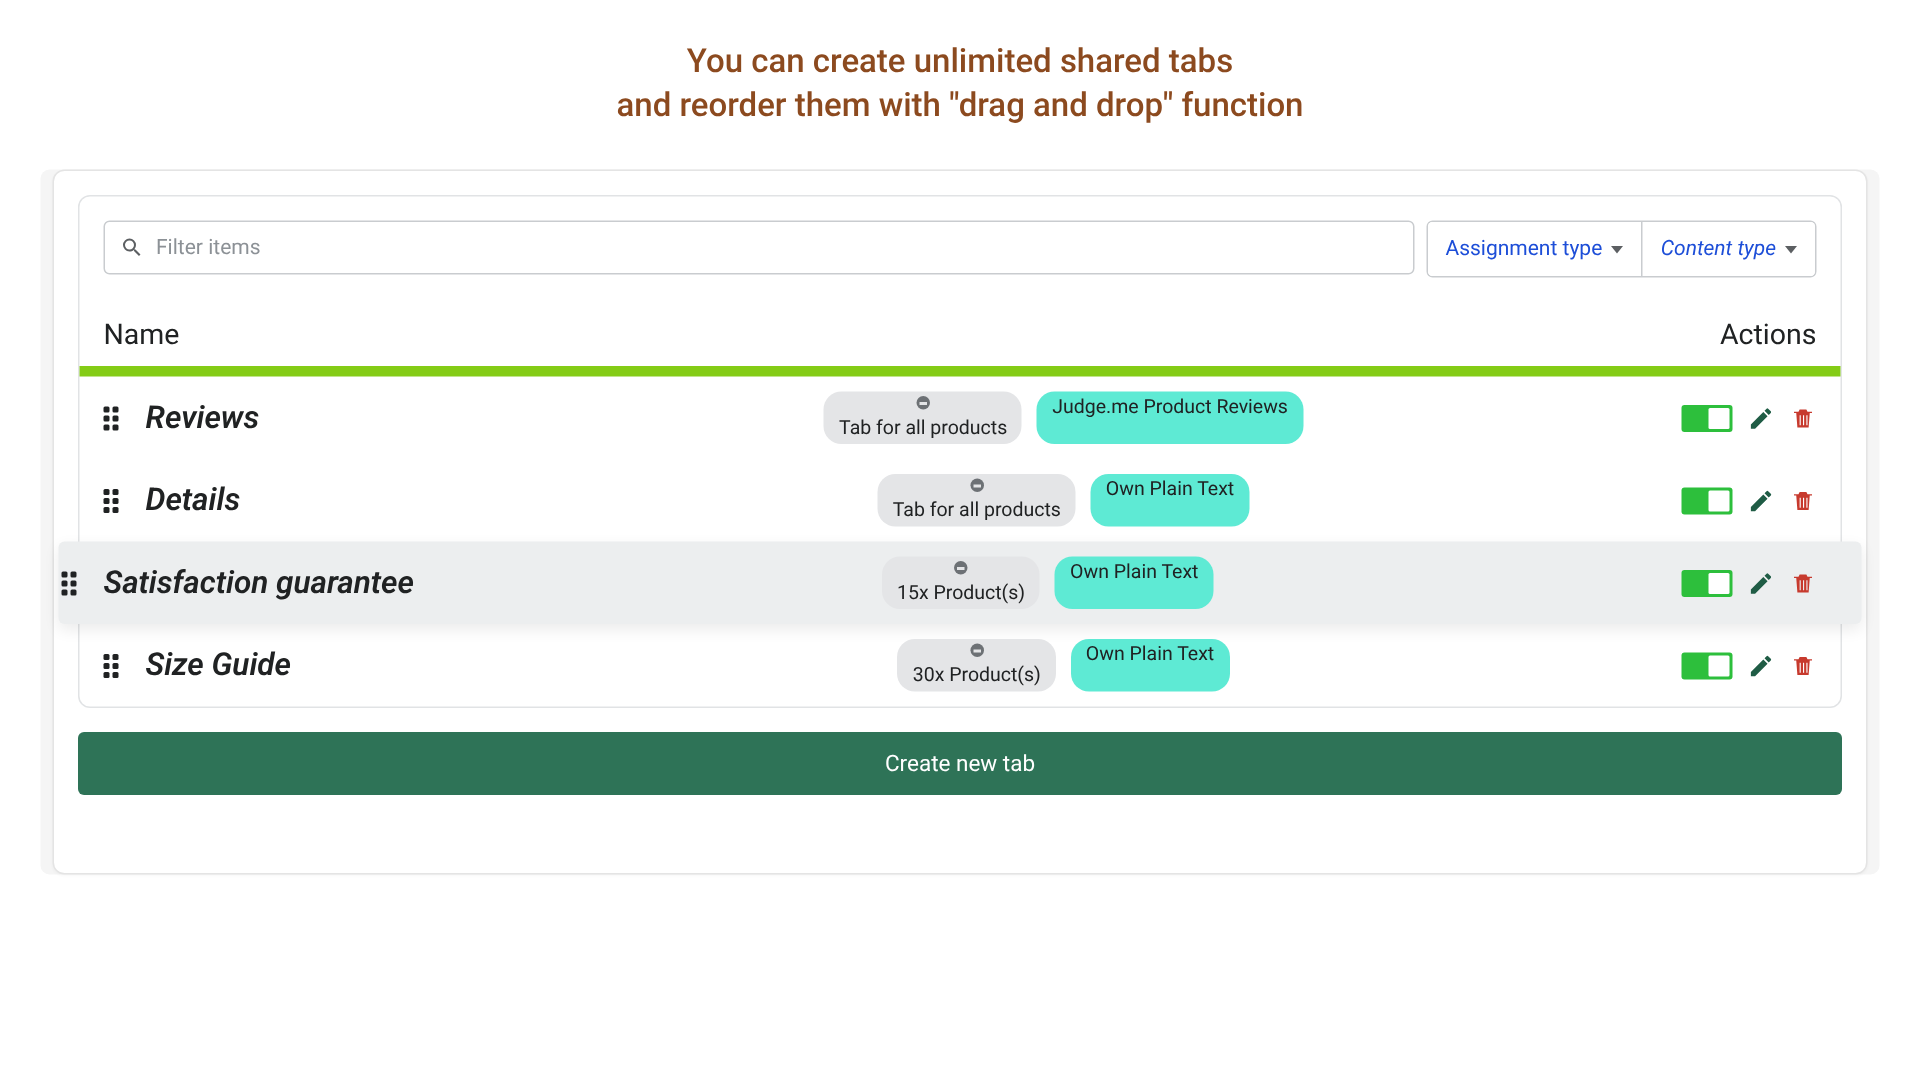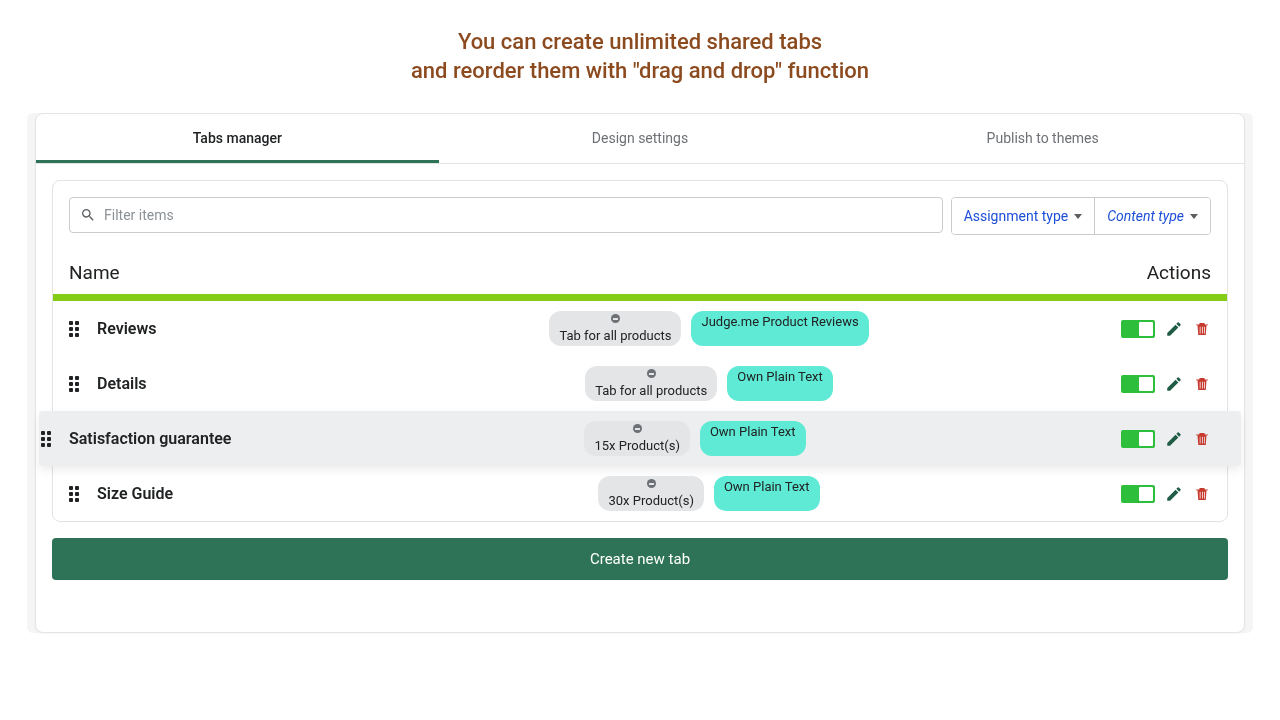--- a/index.html
+++ b/index.html
@@ -19,21 +19,21 @@
   .search-input::placeholder { color: #8c9196; }
   .dd-group { display: flex; border: 1px solid #c9cccf; border-radius: 4px; overflow: hidden; }
   .dd-btn { display: flex; align-items: center; gap: 6px; padding: 0 12px; height: 36px; font-size: 14px; color: #1d4ed8; background: #fff; cursor: pointer; }
   .dd-btn + .dd-btn { border-left: 1px solid #c9cccf; font-style: italic; }
   .caret { width: 0; height: 0; border-left: 4px solid transparent; border-right: 4px solid transparent; border-top: 5px solid #5c5f62; }
   .thead { display: flex; justify-content: space-between; padding: 10px 16px; font-size: 19px; color: #202223; border-bottom: 7px solid #84cc16; }
   .row { display: flex; align-items: center; padding: 10px 16px; min-height: 42px; }
   .row.dragging { background: #eceeef; border-radius: 4px; margin: 0 -14px; padding: 10px 30px 10px 2px; box-shadow: 0 4px 10px rgba(0,0,0,0.08); }
   .drag-handle { width: 14px; height: 16px; display: grid; grid-template-columns: repeat(2,4px); grid-template-rows: repeat(3,4px); gap: 2px; margin-right: 14px; cursor: grab; }
   .drag-handle span { background: #202223; border-radius: 1px; }
-  .row-name { font-size: 16px; font-weight: 600; color: #202223; min-width: 200px; }
+  .row-name { font-size: 21px; font-weight: 600; color: #202223; min-width: 200px; font-style: italic; }
   .row-mid { flex: 1; display: flex; justify-content: center; gap: 10px; }
   .pill { display: inline-flex; align-items: center; gap: 5px; border-radius: 12px; padding: 3px 10px; font-size: 13px; flex-direction: column; }
   .pill.gray { background: #e4e5e7; color: #202223; }
   .pill.blue { background: #5eead4; color: #202223; }
   .pill-dot { width: 9px; height: 9px; border-radius: 50%; background: #6d7175; position: relative; }
   .pill-dot::after { content: ""; position: absolute; left: 2px; top: 4px; width: 5px; height: 1.5px; background: #e4e5e7; }
   .row-actions { display: flex; align-items: center; gap: 10px; }
   .toggle { width: 34px; height: 18px; background: #2dbf3c; border-radius: 2px; position: relative; cursor: pointer; }
   .toggle::after { content: ""; position: absolute; right: 2px; top: 2px; width: 14px; height: 14px; background: #fff; border-radius: 1px; }
   .icon-btn { width: 18px; height: 18px; cursor: pointer; }
@@ -44,25 +44,20 @@
 <body>
 
 <div class="headline">
   <div>You can create unlimited shared tabs</div>
   <div>and reorder them with "drag and drop" function</div>
 </div>
 
 <div class="app-wrap">
   <div class="card">
 
-    <div class="tabs-bar">
-      <div class="tab active">Tabs manager</div>
-      <div class="tab">Design settings</div>
-      <div class="tab">Publish to themes</div>
-    </div>
 
     <div class="panel">
       <div class="inner-card">
 
         <div class="filter-row">
           <div class="search-wrap">
             <svg viewBox="0 0 24 24">
                 <path d="M15.5 14h-.79l-.28-.27A6.471 6.471 0 0016 9.5 6.5 6.5 0 109.5 16c1.61 0 3.09-.59 4.23-1.57l.27.28v.79l5 4.99L20.49 19l-4.99-5zm-6 0C7.01 14 5 11.99 5 9.5S7.01 5 9.5 5 14 7.01 14 9.5 11.99 14 9.5 14z"></path>
               </svg>
             <input class="search-input" placeholder="Filter items" style="">

